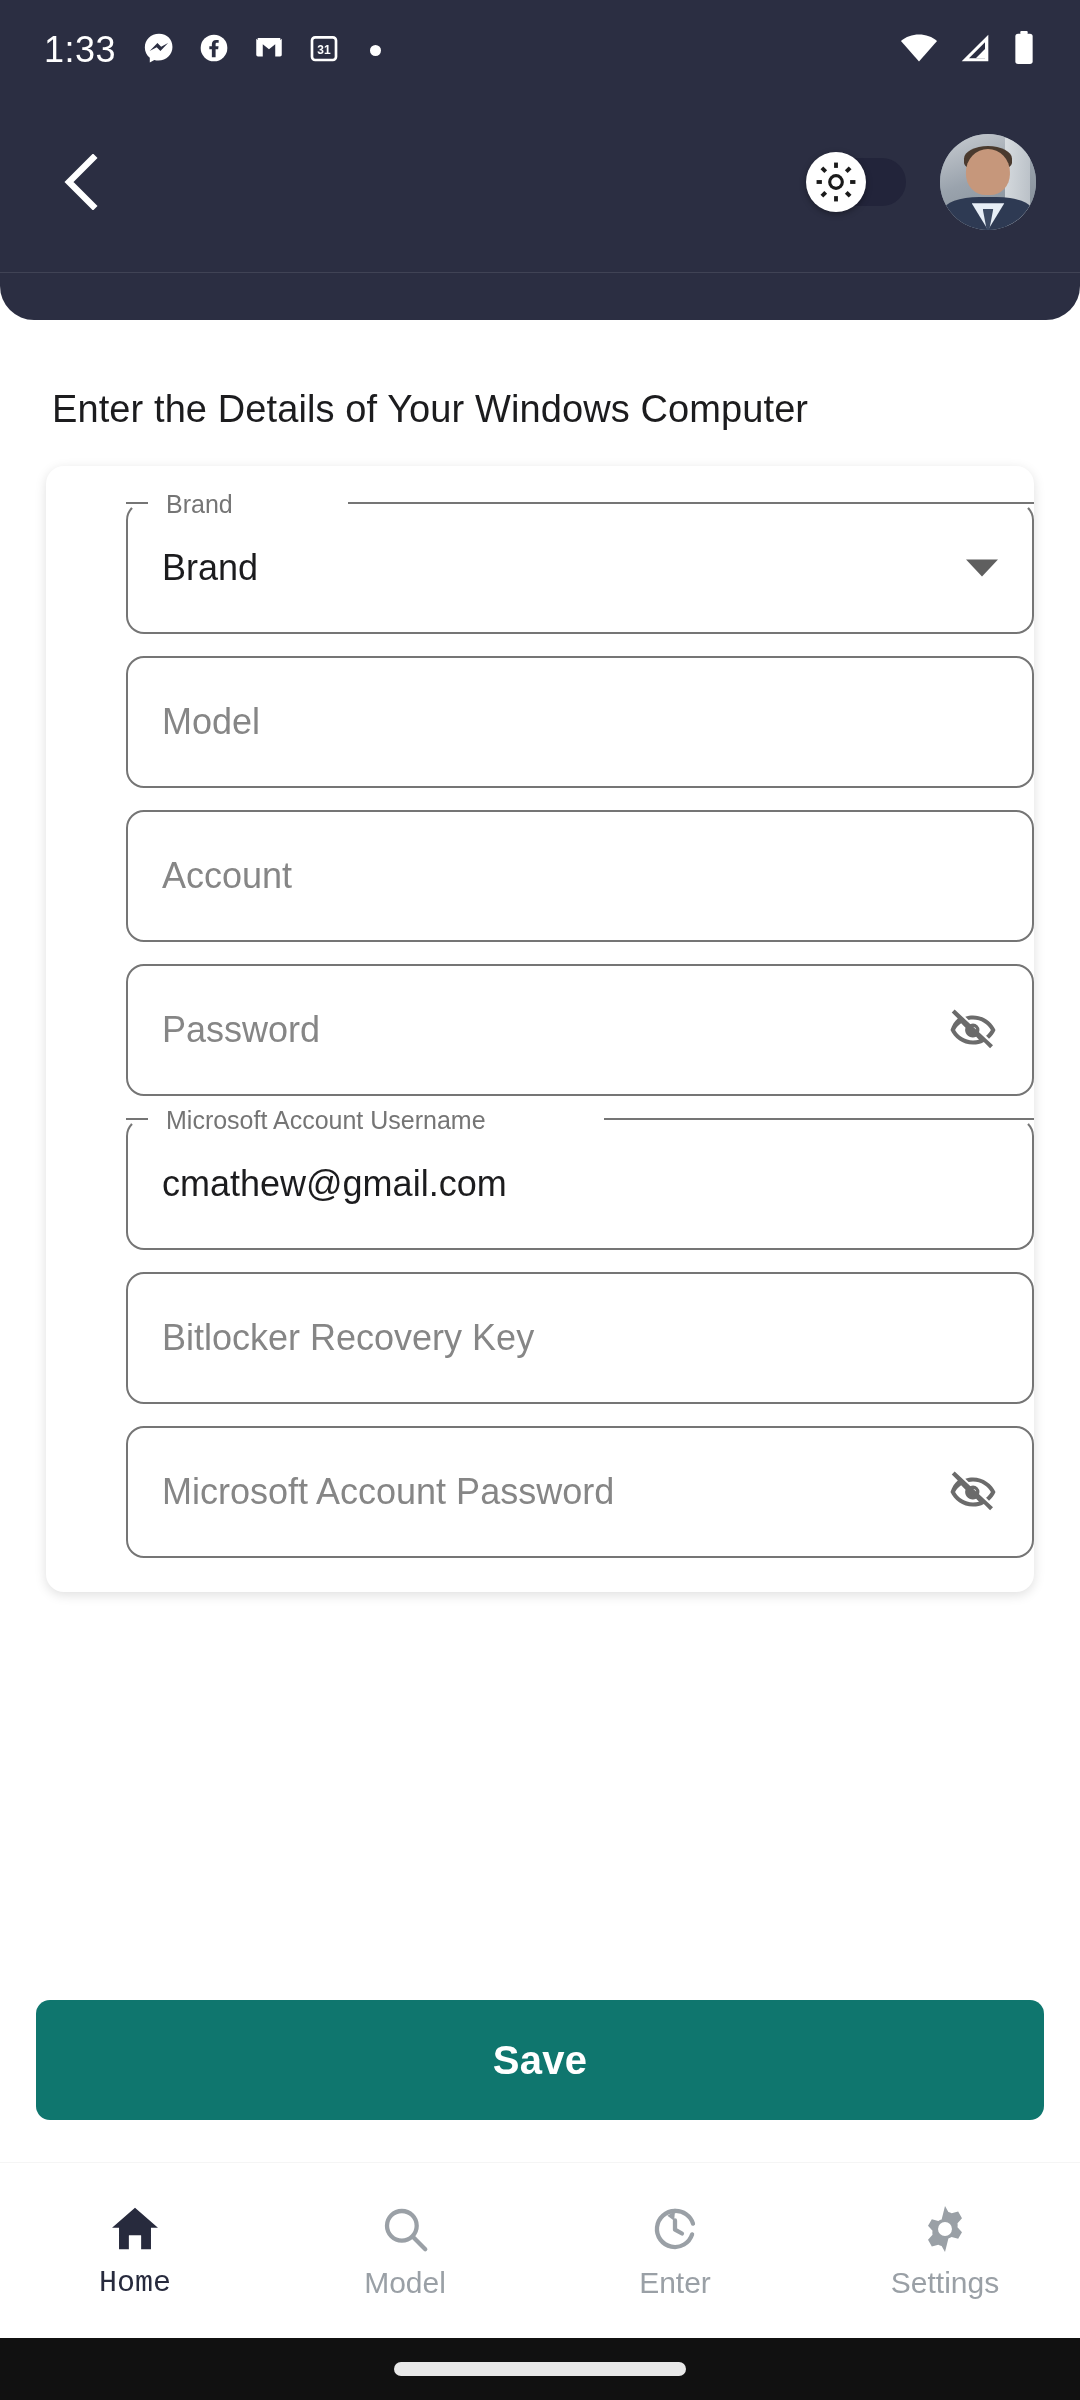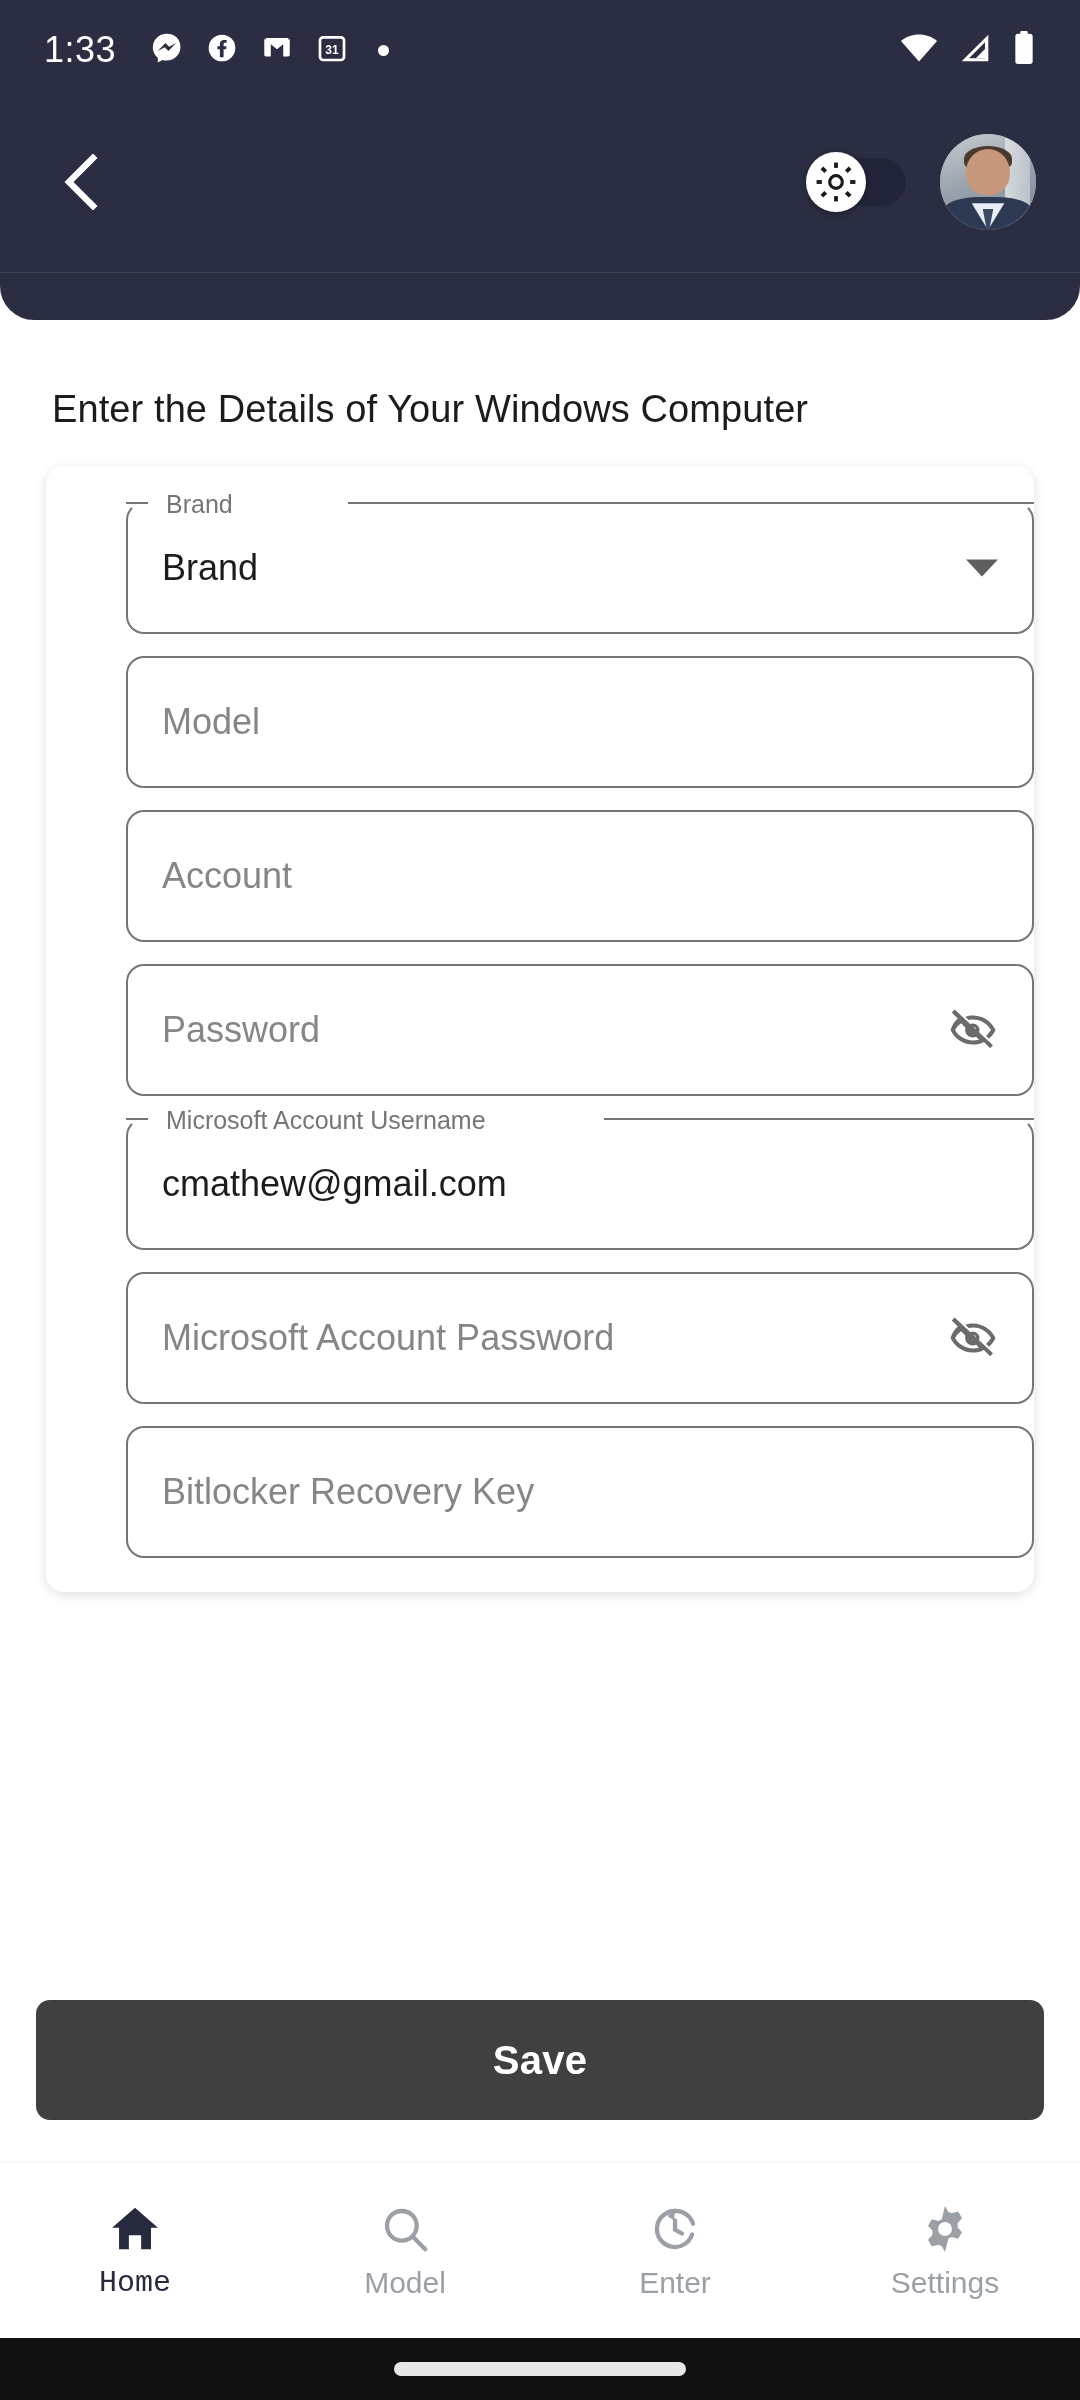--- a/index.html
+++ b/index.html
@@ -10,21 +10,21 @@
     overflow:hidden;
   }
   .phone { position:relative; width:1080px; height:2400px; background:#ffffff; }
 
   
   .statusbar{
     position:absolute; top:0; left:0; width:1080px; height:100px;
     background:#2b2e42; display:flex; align-items:center;
     padding:0 44px; color:#ffffff;
   }
-  .clock{ font-size:36px; font-weight:400; letter-spacing:.5px; margin-right:34px; }
+  .clock{ font-size:36px; font-weight:400; letter-spacing:.5px; margin-right:26px; }
   .sb-icons{ display:flex; align-items:center; gap:22px; flex:1; }
   .sb-right{ display:flex; align-items:center; gap:20px; }
   .ic{ display:block; }
   .dot-small{ width:11px; height:11px; border-radius:50%; background:#fff; margin-left:8px;}
 
   
   .appbar{
     position:absolute; top:100px; left:0; width:1080px; height:220px;
     background:#2b2e42;
     border-bottom-left-radius:34px; border-bottom-right-radius:34px;
@@ -108,21 +108,21 @@
   .field .trailing{
     position:absolute; right:34px; top:50%; transform:translateY(-50%);
     display:flex; align-items:center; justify-content:center;
   }
   .caret{ width:0; height:0; border-left:16px solid transparent; border-right:16px solid transparent;
           border-top:17px solid #5f5f5f; }
 
   
   .save-btn{
     position:absolute; left:36px; top:2000px; width:1008px; height:120px;
-    background:#404040; border-radius:14px; border:none;
+    background:#0f766e; border-radius:14px; border:none;
     color:#ffffff; font-size:40px; font-weight:700;
     font-family:"Liberation Sans", sans-serif;
     display:flex; align-items:center; justify-content:center;
     letter-spacing:.3px;
   }
 
   
   .bottomnav{
     position:absolute; left:0; bottom:62px; width:1080px; height:176px;
     background:#ffffff; display:flex; align-items:center;
@@ -268,34 +268,34 @@
     </div>
 
     <div class="field notched">
       <span class="notch-line-l"></span>
       <span class="notch-line-r" style="width:calc(100% - 474px)"></span>
       <span class="notch-label">Microsoft Account Username</span>
       <span class="value">cmathew@gmail.com</span>
     </div>
 
     <div class="field">
+      <span class="placeholder">Bitlocker Recovery Key</span>
+    </div>
+
+    <div class="field">
       <span class="placeholder">Microsoft Account Password</span>
       <span class="trailing">
         <svg width="50" height="50" viewBox="0 0 24 24">
           <path fill="#6b6b6b" d="M12 7c3.9 0 7.2 2.4 8.6 5-0.56 1.05-1.36 2.0-2.33 2.76l1.42 1.42C21.05 15.0 22.1 13.6 22.8 12 21.2 8.3 17 5 12 5c-1.3 0-2.55.23-3.7.64l1.6 1.6C10.6 7.08 11.3 7 12 7z"></path>
           <path fill="#6b6b6b" d="M3.2 2.2L1.8 3.6l2.9 2.9C3.2 7.7 2 9.7 1.2 12 2.8 15.7 7 19 12 19c1.9 0 3.7-.48 5.2-1.3l3 3 1.4-1.4L3.2 2.2zM12 17c-3.9 0-7.2-2.4-8.6-5 .66-1.25 1.66-2.4 2.9-3.2l2.1 2.1A3.6 3.6 0 0012 15.6c.55 0 1.06-.12 1.52-.34l1.36 1.36c-.9.25-1.86.38-2.88.38z"></path>
           <circle cx="12" cy="12" r="2.3" fill="none" stroke="#6b6b6b" stroke-width="1.6"></circle>
         </svg>
       </span>
     </div>
 
-    <div class="field">
-      <span class="placeholder">Bitlocker Recovery Key</span>
-    </div>
-
   </div>
 
   <button class="save-btn">Save</button>
 
   <div class="bottomnav">
 
     <div class="nav-item active">
       <svg width="54" height="54" viewBox="0 0 24 24">
         <path fill="#272a3d" d="M12 2.6L1.8 11.4h3.1V21h4.4v-6.1h5.4V21h4.4v-9.6h3.1L12 2.6z"></path>
         <rect x="9.3" y="14.9" width="5.4" height="6.1" fill="#ffffff"></rect>

